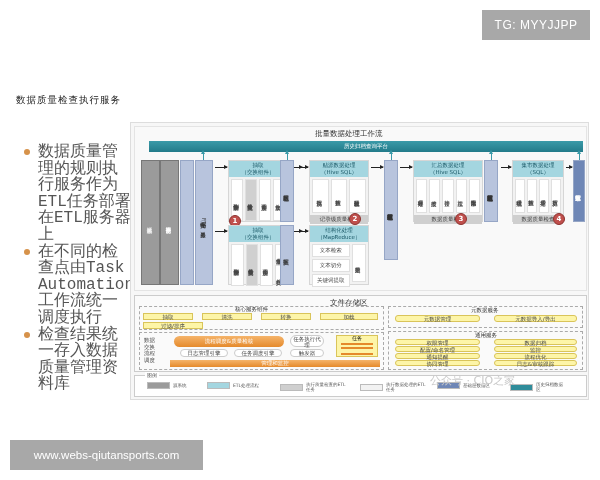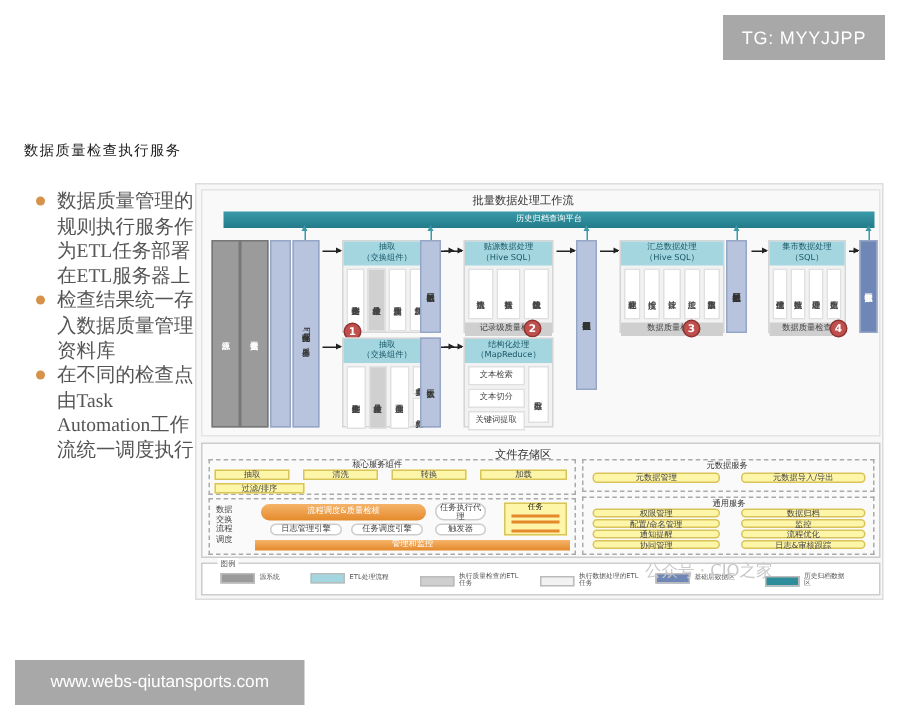--- a/index.html
+++ b/index.html
@@ -1,19 +1,19 @@
 <!DOCTYPE html>
 <html><head>
 <meta charset="utf-8">
 <style>
   * { box-sizing: border-box; margin: 0; padding: 0; }
   body { width: 600px; height: 480px; background: #ffffff; position: relative; overflow: hidden; font-family: "DejaVu Sans", sans-serif; }
   .tg-badge { position: absolute; left: 482px; top: 10px; width: 108px; height: 30px; background: #a8a8a8; color: #fff; font-family: "Liberation Sans", sans-serif; font-size: 12px; display: flex; align-items: center; justify-content: center; letter-spacing: 0.5px; }
   .page-title { position: absolute; left: 16px; top: 94px; font-family: "DejaVu Serif", serif; font-size: 9.5px; color: #222; letter-spacing: 1px; }
-  .bullets { position: absolute; left: 22px; top: 126px; width: 110px; font-family: Liberation Serif, serif; font-size: 13px; line-height: 16.6px; color: #555; }
+  .bullets { position: absolute; left: 22px; top: 144px; width: 110px; font-family: Liberation Mono, monospace; font-size: 16px; line-height: 16.6px; color: #555; }
   .bullet { position: relative; padding-left: 16px; }
   .bullet::before { content: ""; position: absolute; left: 2px; top: 5px; width: 6px; height: 6px; border-radius: 50%; background: #d6924a; }
   .footer-url { position: absolute; left: 10px; top: 440px; width: 193px; height: 30px; background: #a8a8a8; color: #fff; font-family: "Liberation Sans", sans-serif; font-size: 11.5px; display: flex; align-items: center; justify-content: center; }
 
   
   .diagram { position: absolute; left: 130px; top: 122px; width: 459px; height: 278px; background: #f7f7f7; border: 1px solid #ddd; }
   .wf-frame { position: absolute; left: 3px; top: 3px; width: 453px; height: 165px; background: #f9f9f9; border: 1px solid #e4e4e4; }
   .wf-title { position: absolute; left: 180px; top: 2px; font-size: 7.5px; color: #333; }
   .history-bar { position: absolute; left: 14px; top: 14px; width: 434px; height: 11px; background: linear-gradient(#3a9aa8,#237b8a); color: #fff; font-size: 5.5px; text-align: center; line-height: 11px; }
   .src-col { position: absolute; top: 33px; width: 19px; height: 125px; background: #9b9b9b; border: 1px solid #777; color: #fff; font-size: 5.5px; writing-mode: vertical-rl; display: flex; align-items: center; justify-content: center; }
@@ -50,22 +50,22 @@
   .watermark { position: absolute; left: 430px; top: 373px; font-size: 11px; color: #c9c9c9; }
 </style>
 </head>
 <body>
 
 <div class="tg-badge">TG: MYYJJPP</div>
 <div class="page-title">数据质量检查执行服务</div>
 
 <div class="bullets">
   <div class="bullet">数据质量管理的规则执行服务作为ETL任务部署在ETL服务器上</div>
+  <div class="bullet">在不同的检查点由Task Automation工作流统一调度执行</div>
   <div class="bullet">检查结果统一存入数据质量管理资料库</div>
-  <div class="bullet">在不同的检查点由Task Automation工作流统一调度执行</div>
 </div>
 
 <div class="diagram">
   <div class="wf-frame">
     <div class="wf-title">批量数据处理工作流</div>
     <div class="history-bar">历史归档查询平台</div>
 
     <div class="src-col" style="left:6px;">源系统</div>
     <div class="src-col" style="left:25px;">数据交换平台</div>
 

